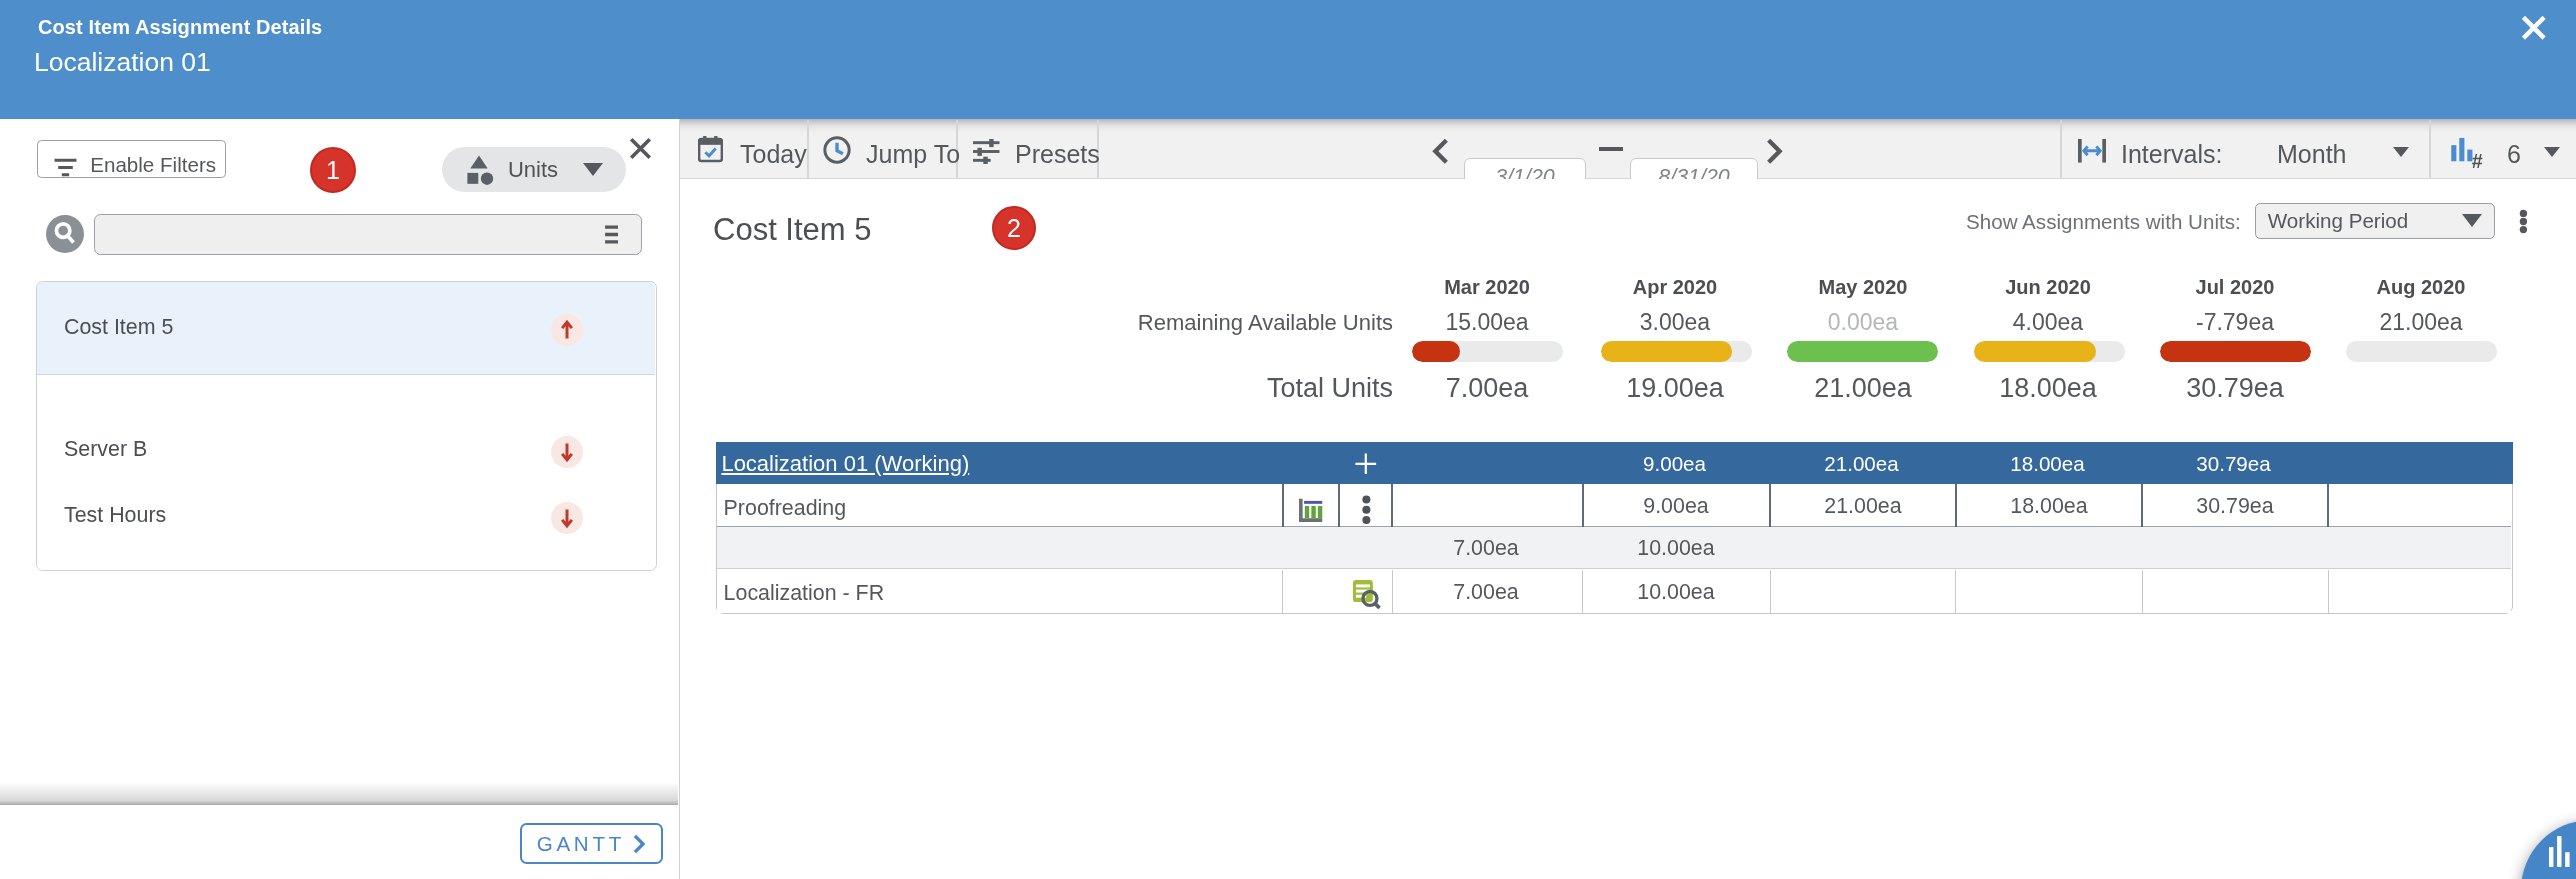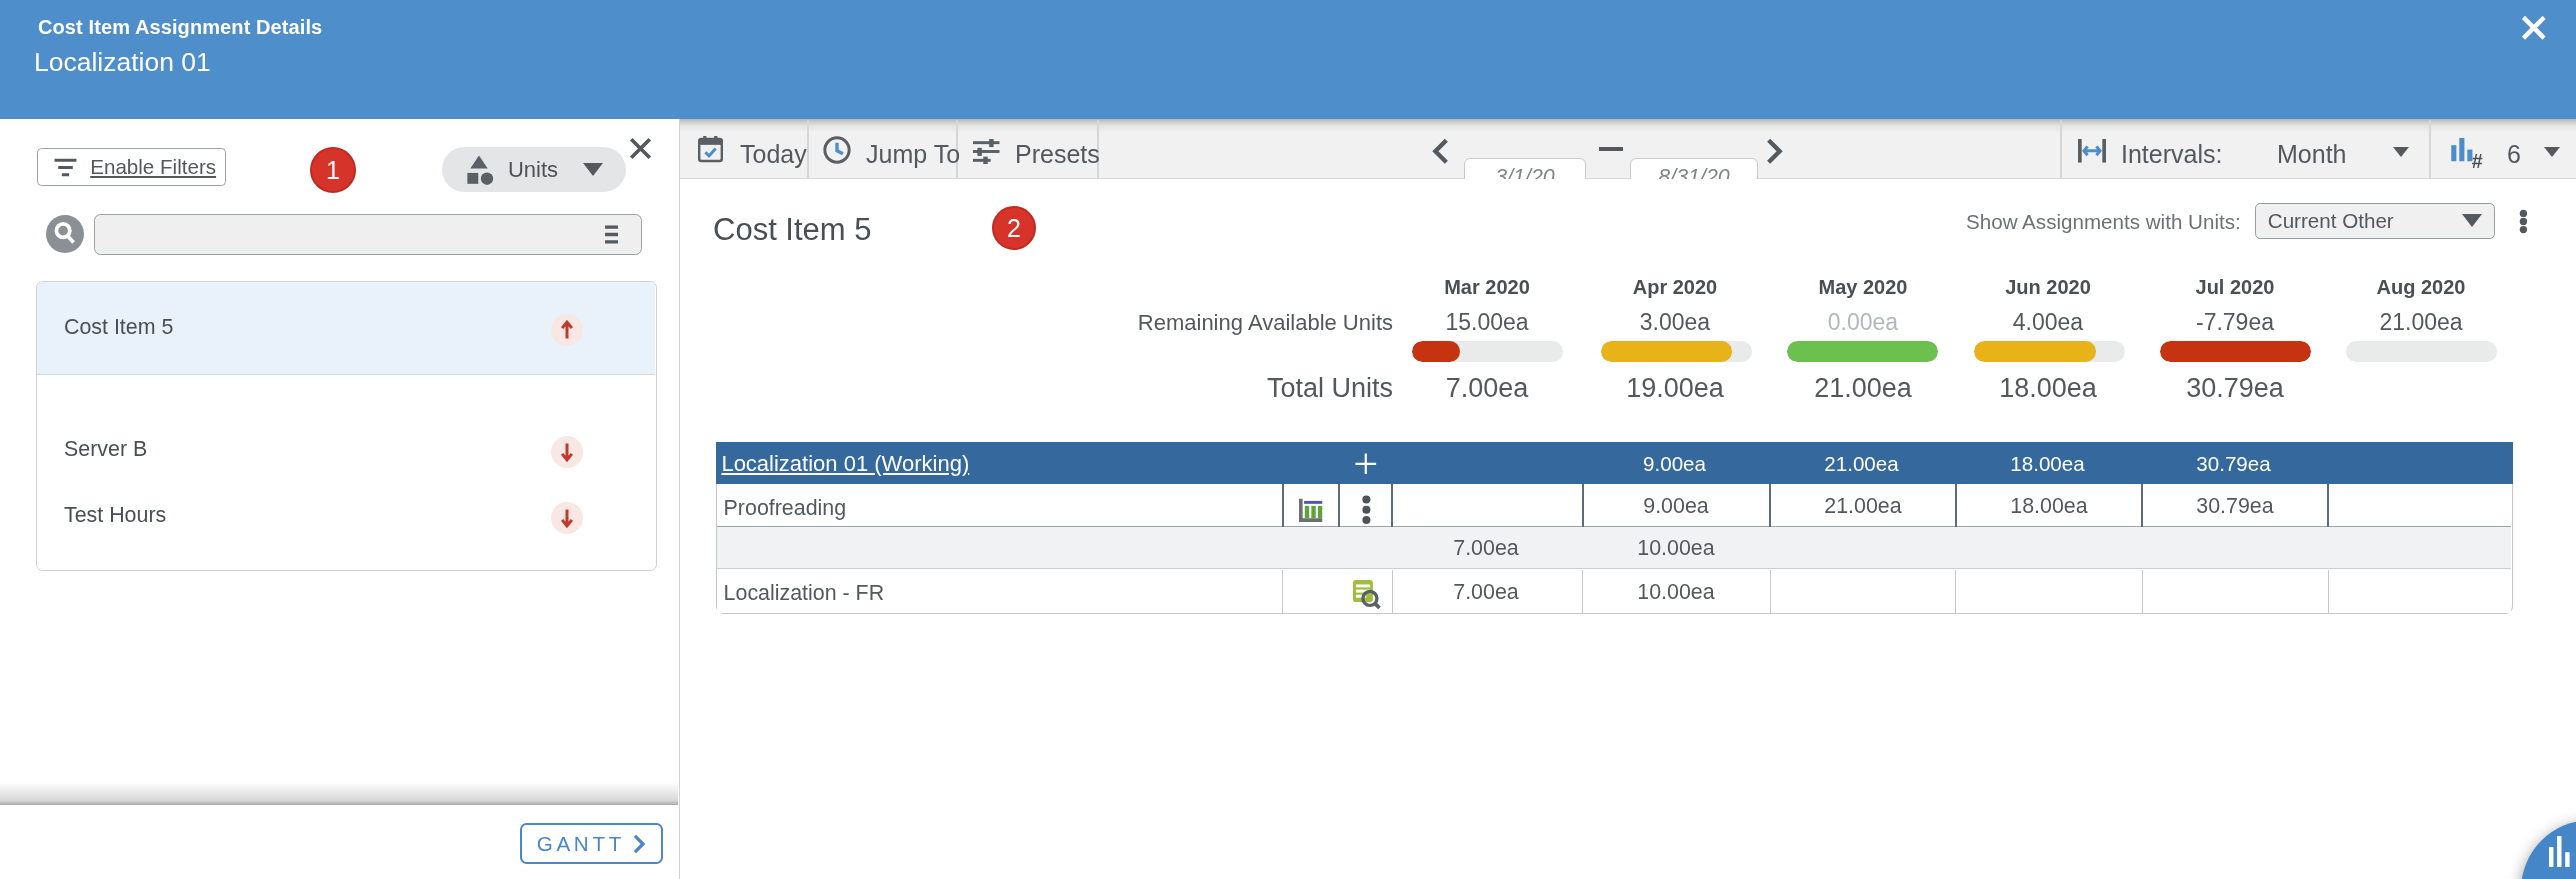--- a/index.html
+++ b/index.html
@@ -9,22 +9,22 @@
   #stage { position:relative; width:2576px; height:879px; overflow:hidden; }
 
   
   #banner { left:0; top:0; width:2576px; height:119px; background:#4e8ecb; }
   #banner .t1 { left:38px; top:16px; font-size:20px; font-weight:bold; color:#fff; letter-spacing:0.1px;}
   #banner .t2 { left:34px; top:47px; font-size:26.5px; color:#fff; }
 
   
   #lpanel { left:0; top:119px; width:680px; height:761px; background:#fff; border-right:1.5px solid #cfd2d5; }
 
-  .btn-ef { left:37px; top:148px; width:189px; height:38px; border:1.5px solid #9aa0a5; border-radius:4.4px; background:#fff;
-    display:flex; align-items:center;text-decoration:underline; }
+  .btn-ef { left:37px; top:140px; width:189px; height:38px; border:1.5px solid #9aa0a5; border-radius:4.4px; background:#fff;
+    display:flex; align-items:flex-end; }
   .btn-ef span { font-size:20.6px; color:#54585c; margin-left:12.5px; }
 
   .badge { background:#d6342a; border:2.2px solid #c12a20; border-radius:50%; color:#fff;
     font-size:25px; display:flex; align-items:center; justify-content:center; }
   #badge1 { left:310px; top:147px; width:46px; height:46px; }
   #badge2 { left:992px; top:206px; width:44px; height:44px; }
 
   #nonepill { left:442px; top:147px; width:184px; height:45px; background:#e4e5e6; border-radius:23px;
     display:flex; align-items:center; }
   #nonepill .lbl { font-size:22px; color:#4f5357; margin-left:13.3px; }
@@ -227,21 +227,21 @@
     <rect x="22" y="20" width="7" height="16" fill="#4b8bd0"></rect>
     <text x="28" y="45" font-size="27" font-weight="bold" fill="#4f5357" font-family="Liberation Sans">#</text>
   </svg>
   <div class="ttext abs" style="left:2507px;">6</div>
   <div class="caret abs" style="left:2544px; top:147px; border-left:8px solid transparent; border-right:8px solid transparent; border-top:10.3px solid #55595e;"></div>
 
   <div id="main" class="abs"></div>
 
   <div id="showlbl" class="abs">Show Assignments with Units:</div>
   <div id="showsel" class="abs">
-    <div class="tx" style="white-space:nowrap;">Current Other</div>
+    <div class="tx" style="white-space:nowrap;">Working Period</div>
     <div class="caret" style="position:absolute; right:11.8px; top:10.3px;"></div>
   </div>
   <svg class="abs" style="left:2519px; top:209px;" width="8.8" height="25" viewBox="0 0 12 34">
     <circle cx="6" cy="6" r="5" fill="#54585c"></circle>
     <circle cx="6" cy="17" r="5" fill="#54585c"></circle>
     <circle cx="6" cy="28" r="5" fill="#54585c"></circle>
   </svg>
 
   <div class="mon abs" style="left:1394px;">Mar 2020</div>
   <div class="mon abs" style="left:1582px;">Apr 2020</div>

